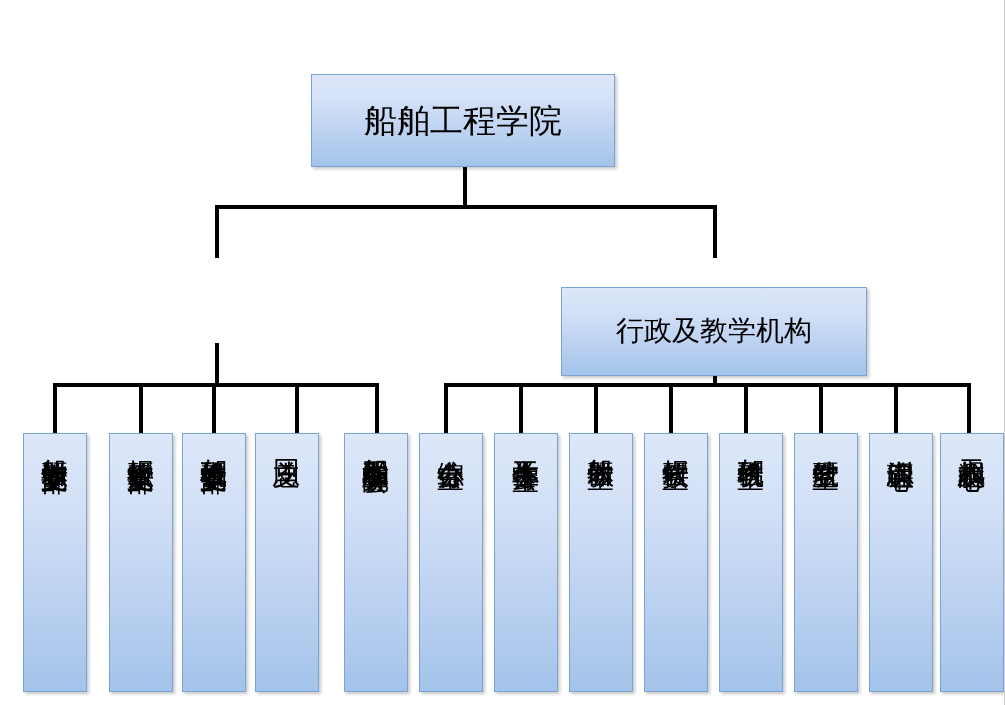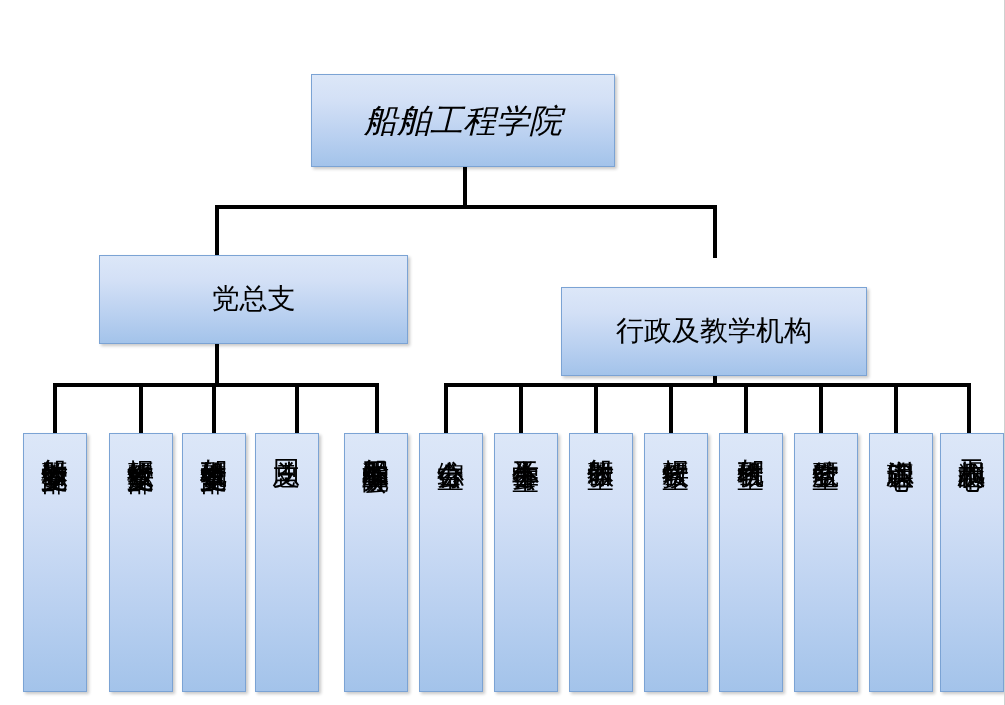--- a/index.html
+++ b/index.html
@@ -93,27 +93,24 @@
   <div class="line h" style="left:444px; top:383px; width:527px;"></div>
   <div class="line v" style="left:444px; top:383px; height:52px;"></div>
   <div class="line v" style="left:519px; top:383px; height:52px;"></div>
   <div class="line v" style="left:594px; top:383px; height:52px;"></div>
   <div class="line v" style="left:669px; top:383px; height:52px;"></div>
   <div class="line v" style="left:744px; top:383px; height:52px;"></div>
   <div class="line v" style="left:819px; top:383px; height:52px;"></div>
   <div class="line v" style="left:894px; top:383px; height:52px;"></div>
   <div class="line v" style="left:967px; top:383px; height:52px;"></div>
 
-  <div class="node root" style="left:311px; top:74px; width:304px; height:93px;font-style:italic;">
+  <div class="node root" style="left:311px; top:74px; width:304px; height:93px;">
     <span class="label">船舶工程学院</span>
   </div>
 
-  <div class="node level2" style="left:99px; top:255px; width:309px; height:89px;">
-    <span class="label">党总支</span>
-  </div>
 
   <div class="node level2" style="left:561px; top:255px; width:306px; height:89px;margin-top:32px;">
     <span class="label">行政及教学机构</span>
   </div>
 
   <div class="node leaf" style="left:23px; top:433px; width:64px; height:259px;">
     <span class="label">船体教研室党支部</span>
   </div>
   <div class="node leaf" style="left:109px; top:433px; width:64px; height:259px;">
     <span class="label">焊接教研室党支部</span>

